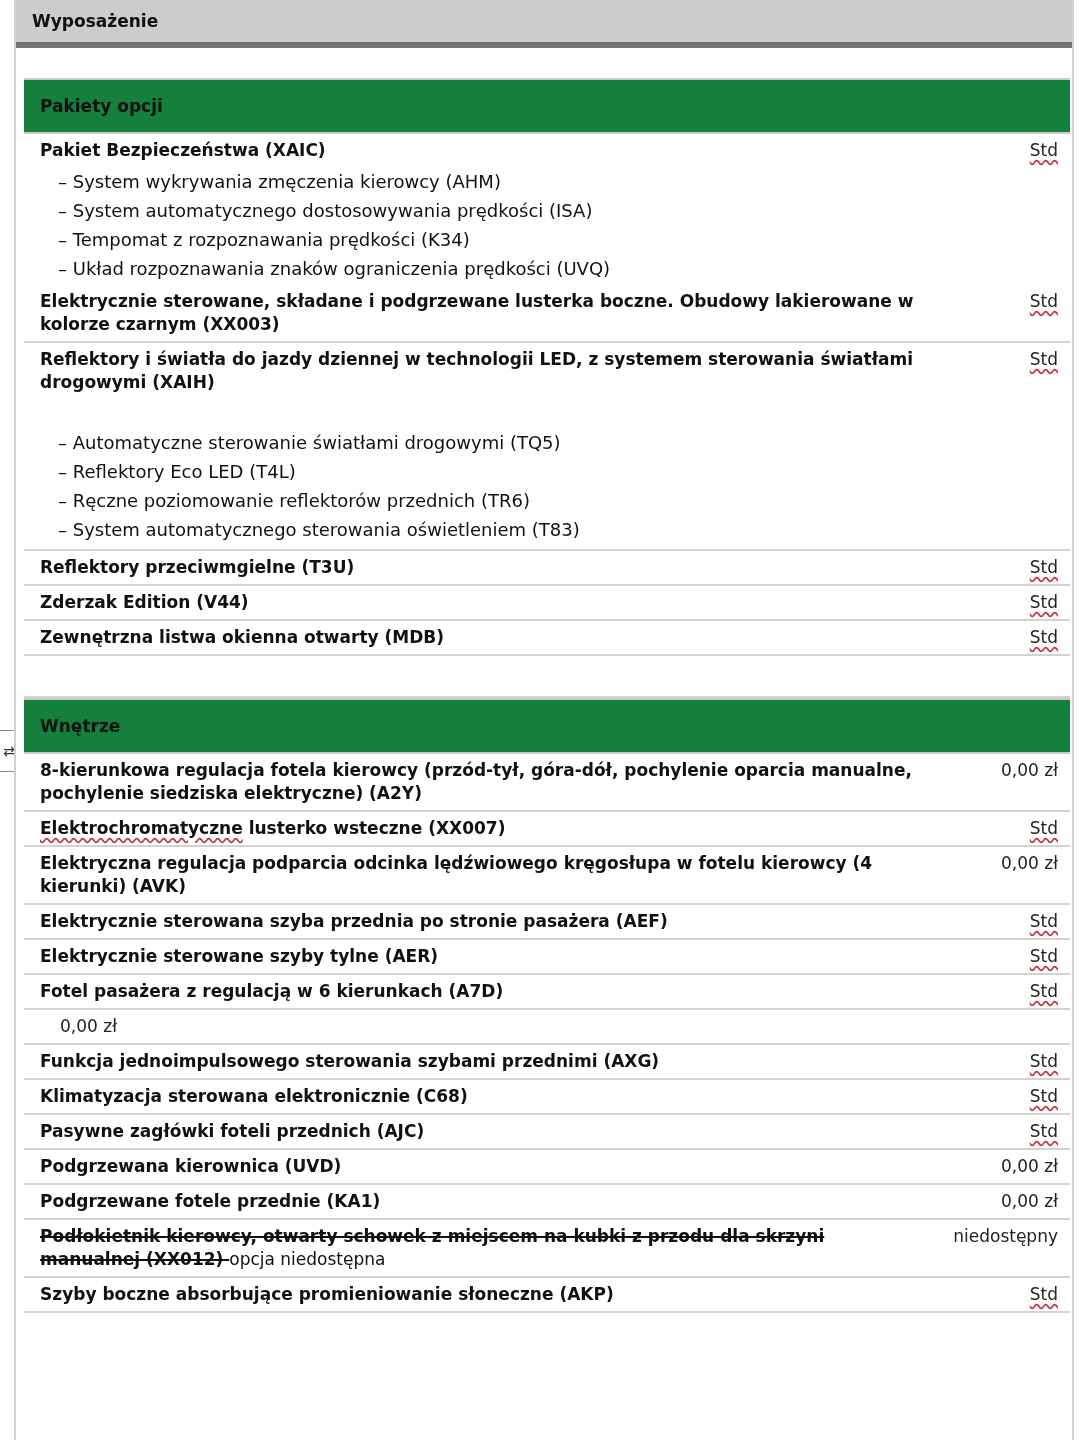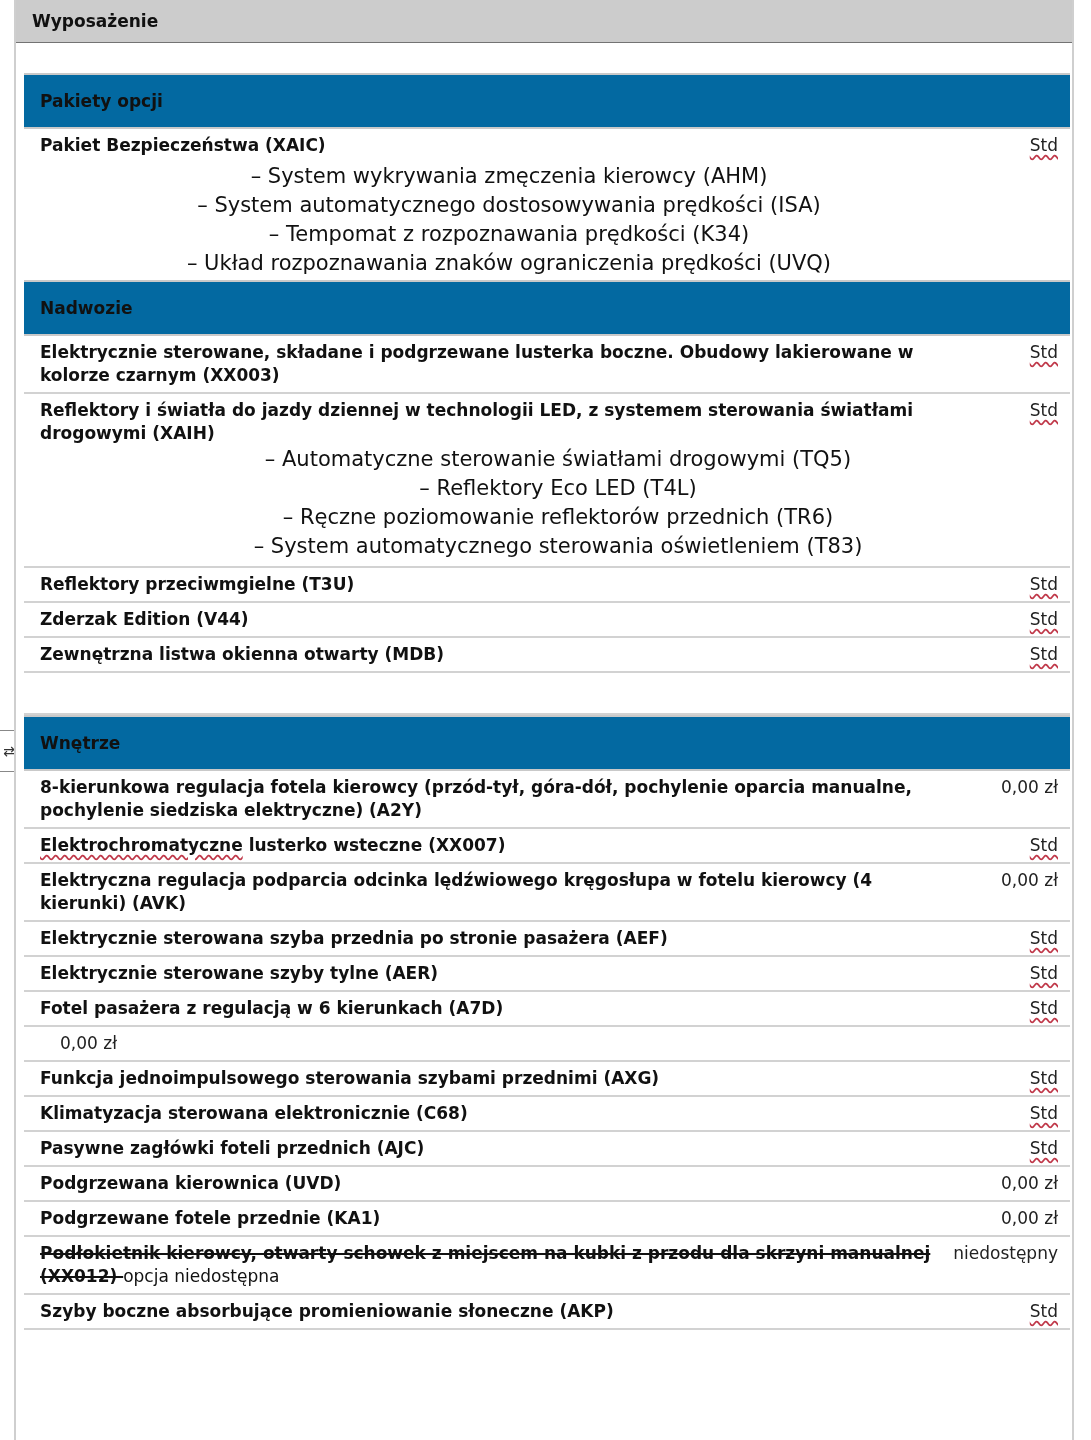--- a/index.html
+++ b/index.html
@@ -1,32 +1,32 @@
 <!DOCTYPE html>
 <html><head>
 <meta charset="utf-8">
 <style>
   html, body { margin: 0; padding: 0; background: #ffffff; }
   body { width: 1091px; height: 1440px; overflow: hidden; position: relative;
          font-family: "DejaVu Sans", sans-serif; color: #111; }
   .panel { position: absolute; left: 14px; top: 0; width: 1056px; height: 1460px;
            border-left: 2px solid #cfcfcf; border-right: 2px solid #cfcfcf; background: #fff; }
-  .panel-header { height: 42px; background: #cccccc; border-bottom: 1px solid #737373;
+  .panel-header { height: 42px; background: #cccccc; border-bottom: 6px solid #737373;
                   font-weight: bold; font-size: 17px; line-height: 42px; padding-left: 16px; }
   .inner { margin-left: 8px; margin-right: 2px; }
   .spacer { height: 30px; }
-  .section-header { height: 52px; background: #0369a1; border-top: 2px solid #c9c9c9;
+  .section-header { height: 52px; background: #15803d; border-top: 2px solid #c9c9c9;
                     border-bottom: 2px solid #c9c9c9; font-weight: bold; font-size: 17px;
                     line-height: 52px; padding-left: 16px; }
   .row { display: flex; justify-content: space-between; border-bottom: 2px solid #d2d2d2;
-         padding: 5px 12px 5px 16px; font-size: 17px; line-height: 23px; }
+         padding: 5px 12px 5px 16px; font-size: 17px; line-height: 23px; gap: 34px; }
   .row.no-border { border-bottom: none; }
   .row .name { font-weight: bold; max-width: 900px; }
   .row .price { white-space: nowrap; font-weight: normal; color: #222; padding-left: 20px; }
-  .sub { font-weight: normal; font-size: 21px; line-height: 23px; padding: 3px 0 3px 18px; text-align: center; }
+  .sub { font-weight: normal; font-size: 18px; line-height: 23px; padding: 3px 0 3px 18px; }
   .sub-block { padding-bottom: 2px; }
   .std { text-decoration: underline wavy #c0394a; text-underline-offset: 3px; color: #333; }
   .strike { text-decoration: line-through; text-decoration-thickness: 2px; }
   .spell { text-decoration: underline wavy #c0394a; text-underline-offset: 3px; }
   .blank-row { height: 40px; border-bottom: 2px solid #d2d2d2; }
   .side-icon { position: absolute; left: 0; top: 730px; width: 18px; height: 40px;
                border: 1px solid #888; border-left: none; background: #fff;
                font-size: 14px; line-height: 40px; text-align: center; color: #333; }
 </style>
 </head>
@@ -46,21 +46,20 @@
       </div>
       <span class="price std">Std</span>
     </div>
     <div class="sub-block" style="padding-left:16px; max-width: 920px;">
       <div class="sub">– System wykrywania zmęczenia kierowcy (AHM)</div>
       <div class="sub">– System automatycznego dostosowywania prędkości (ISA)</div>
       <div class="sub">– Tempomat z rozpoznawania prędkości (K34)</div>
       <div class="sub">– Układ rozpoznawania znaków ograniczenia prędkości (UVQ)</div>
     </div>
 
-    <div class="section-header">Nadwozie</div>
     <div class="row">
       <span class="name">Elektrycznie sterowane, składane i podgrzewane lusterka boczne. Obudowy lakierowane w kolorze czarnym (XX003)</span>
       <span class="price std">Std</span>
     </div>
     <div class="row" style="flex-wrap: wrap;">
       <span class="name">Reflektory i światła do jazdy dziennej w technologii LED, z systemem sterowania światłami drogowymi (XAIH)</span>
       <span class="price std">Std</span>
       <div style="width:100%;">
         <div class="sub">– Automatyczne sterowanie światłami drogowymi (TQ5)</div>
         <div class="sub">– Reflektory Eco LED (T4L)</div>

